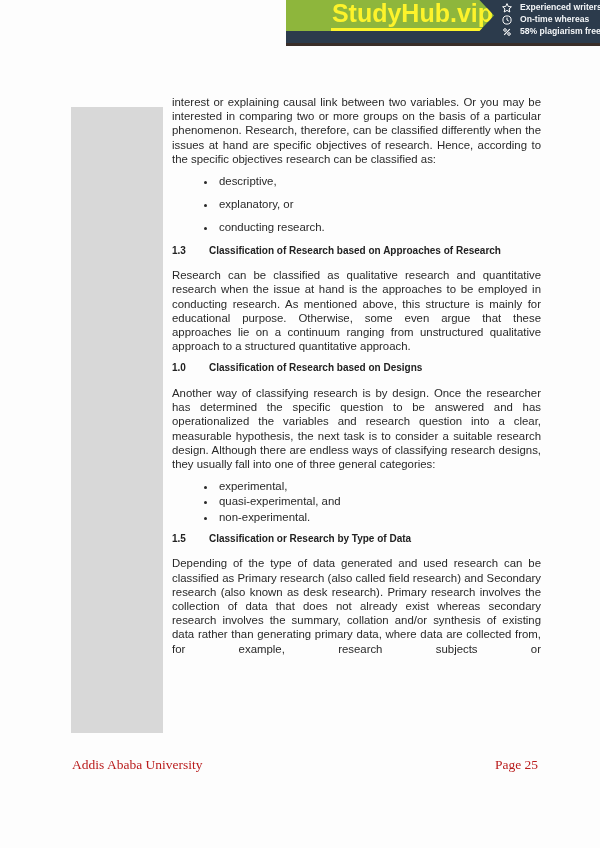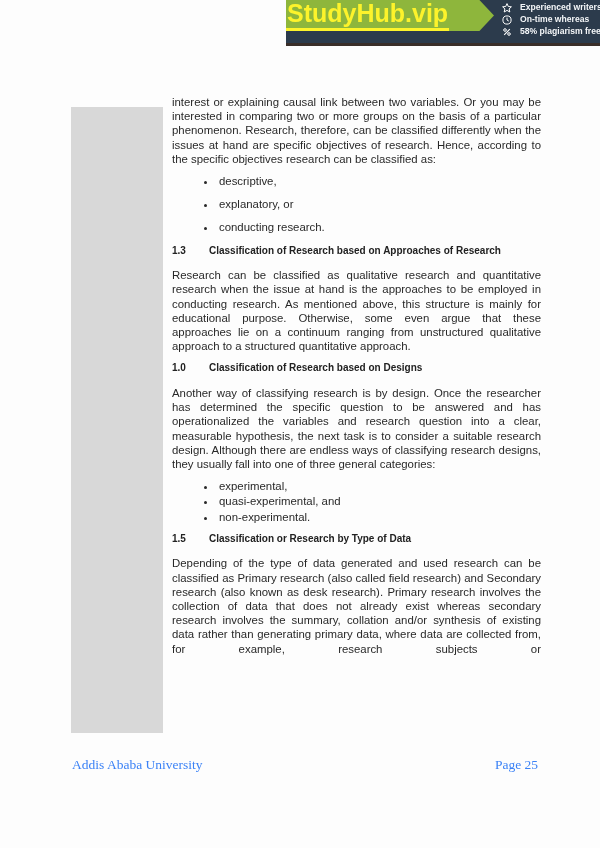--- a/index.html
+++ b/index.html
@@ -14,21 +14,21 @@
     position:absolute;top:0;left:286px;width:314px;height:46px;
     background:var(--navy,#2c3b4c);
     border-bottom:3px solid rgba(62,44,32,.8);
     box-sizing:border-box;
     display:flex;align-items:stretch;
   }
   .banner-green{
     position:absolute;left:0;top:0;bottom:12px;width:208px;
     background:var(--green,#8eb63c);
     clip-path:polygon(0 0,93% 0,100% 50%,93% 100%,0 100%);
-    display:flex;align-items:center;justify-content:flex-start;
+    display:flex;align-items:center;justify-content:flex-end;
   }
   .brand{
     font-weight:bold;font-size:25px;line-height:1;
     color:var(--yellow,#fdf32b);
     border-bottom:3px solid var(--yellow,#fdf32b);
     padding:0 1px 2px 1px;letter-spacing:0;
     cursor:pointer;text-decoration:none;
   }
   .features{
     position:absolute;left:216px;right:2px;top:0;bottom:3px;
@@ -66,21 +66,21 @@
   }
   .content ul.bullets li{padding-left:2px;}
   .content ul.spaced li{margin-bottom:9px;}
   .content ul.tight li{margin-bottom:1px;}
 
   
   .footer{
     position:absolute;left:72px;top:757px;width:466px;
     display:flex;justify-content:space-between;
     font-family:"Liberation Serif",serif;
-    font-size:13.5px;color:#3b82f6;
+    font-size:13.5px;color:#b91c1c;
   }
 </style>
 </head>
 <body style="--green: #8eb63c; --yellow: #fdf32b; --navy: #2c3b4c;">
 
 <div class="banner">
   <div class="banner-green">
     <span class="brand">StudyHub.vip</span>
   </div>
   <div class="features">

